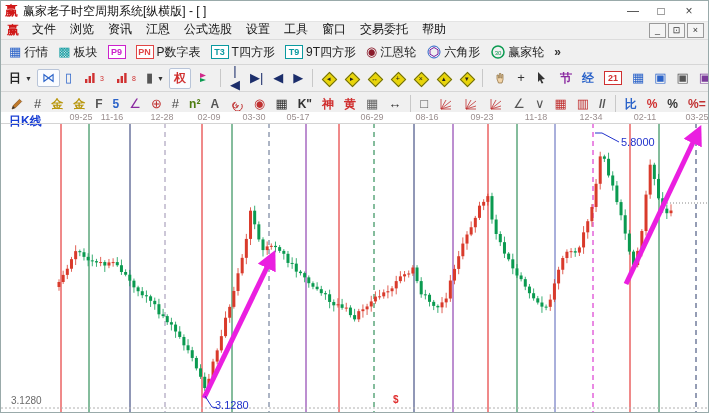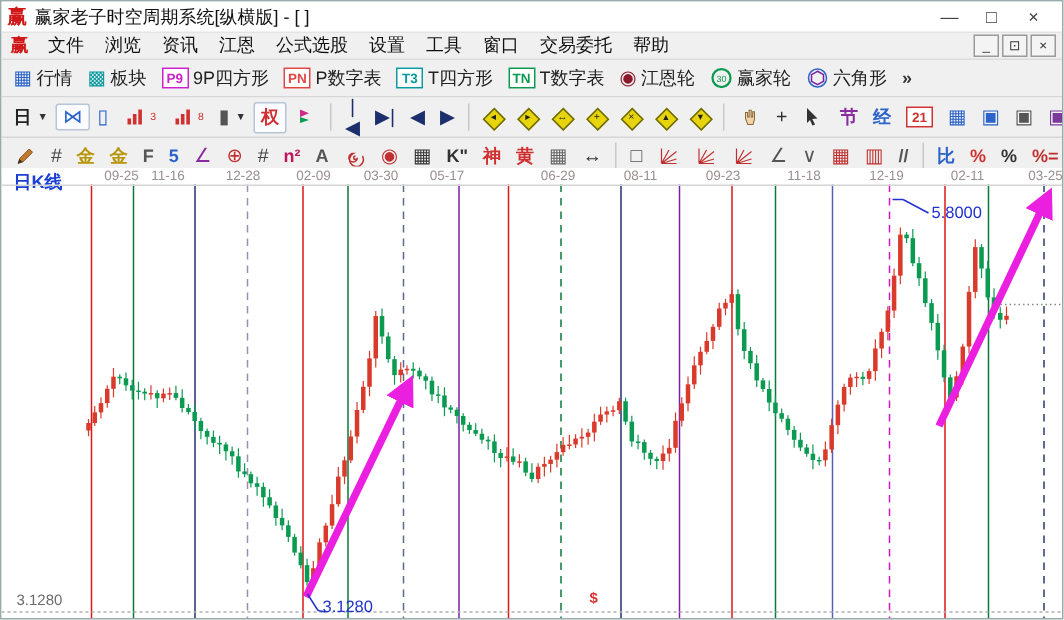--- a/index.html
+++ b/index.html
@@ -7,21 +7,21 @@
        font-size:12px;color:#111;overflow:hidden;border:1px solid #9aa;box-sizing:border-box;}
   
   .titlebar{height:20px;display:flex;align-items:center;background:#fff;border-bottom:1px solid #e4e4e4;padding:0 4px;}
   .applogo{color:#d01818;font-weight:bold;font-size:13px;margin-right:5px;}
   .title{flex:1;font-size:12px;color:#111;white-space:nowrap;overflow:hidden;}
   .wctrl{display:flex;gap:14px;margin-right:8px;color:#444;}
   .wctrl span{width:14px;text-align:center;cursor:default;font-size:12px;}
   
   .menubar{height:17px;background:#f0f0f0;display:flex;align-items:center;padding:0 4px;border-bottom:1px solid #dcdcdc;}
   .menulogo{color:#d01818;font-weight:bold;margin:0 6px 0 2px;font-size:12px;}
-  .menubar .mi{padding:0 7px;height:17px;line-height:17px;cursor:default;}
+  .menubar .mi{padding:0 7px;height:17px;line-height:17px;cursor:default;font-family:Liberation Mono, monospace;}
   .mdi{margin-left:auto;display:flex;gap:2px;}
   .mdi span{width:15px;height:13px;border:1px solid #9a9a9a;background:#f4f4f4;font-size:9px;line-height:12px;text-align:center;color:#333;}
   
   .tb{background:#f0f0f0;display:flex;align-items:center;padding:0 3px;border-bottom:1px solid #d6d6d6;}
   .tb1{height:24px;}.tb2{height:26px;}.tb3{height:24px;}
   .tbtn{display:flex;align-items:center;gap:3px;padding:1px 4px;border:1px solid transparent;border-radius:2px;cursor:default;background:transparent;font-size:12px;color:#222;font-family:inherit;}
   .tbtn.boxed{border-color:#b8c4d8;background:#fafcff;}
   .sep{width:1px;height:18px;background:#c8c8c8;margin:0 4px;flex:none;}
   .tag{display:inline-block;min-width:14px;padding:0 1px;height:12px;line-height:12px;font-size:9px;font-weight:bold;text-align:center;border:1px solid currentColor;background:#fff;}
   .gly{font-size:13px;line-height:14px;}
@@ -73,55 +73,54 @@
       <button class="tbtn">
         <span class="gly" style="color: rgb(43, 99, 201);">▦</span>
         <span>行情</span>
       </button>
       <button class="tbtn">
         <span class="gly" style="color: rgb(10, 154, 160);">▩</span>
         <span>板块</span>
       </button>
       <button class="tbtn">
         <span class="tag" style="color: rgb(204, 34, 204);">P9</span>
-        <span>9P四方形</span>
       </button>
       <button class="tbtn">
         <span class="tag" style="color: rgb(224, 69, 69);">PN</span>
         <span>P数字表</span>
       </button>
       <button class="tbtn">
         <span class="tag" style="color: rgb(10, 154, 160);">T3</span>
         <span>T四方形</span>
       </button>
       <button class="tbtn">
-        <span class="tag" style="color: rgb(10, 154, 80);">TN</span>
-        <span>T数字表</span>
+        <span class="tag" style="color: rgb(10, 154, 160);">T9</span>
+        <span>9T四方形</span>
       </button>
       <button class="tbtn">
         <span class="gly" style="color: rgb(138, 26, 42);">◉</span>
         <span>江恩轮</span>
       </button>
       <button class="tbtn">
         <span class="icon">
           <svg width="14" height="14" viewBox="0 0 14 14">
+            <circle cx="7" cy="7" r="6" fill="none" stroke="#2b63c9"></circle>
+            <polygon points="7,2.5 11,4.8 11,9.2 7,11.5 3,9.2 3,4.8" fill="none" stroke="#7a1fa2"></polygon>
+          </svg>
+        </span>
+        <span>六角形</span>
+      </button>
+      <button class="tbtn">
+        <span class="icon">
+          <svg width="14" height="14" viewBox="0 0 14 14">
             <circle cx="7" cy="7" r="6" fill="none" stroke="#0a9a50" stroke-width="1.5"></circle>
             <text x="7" y="9.5" font-size="6" text-anchor="middle" fill="#0a9a50">30</text>
           </svg>
         </span>
         <span>赢家轮</span>
-      </button>
-      <button class="tbtn">
-        <span class="icon">
-          <svg width="14" height="14" viewBox="0 0 14 14">
-            <circle cx="7" cy="7" r="6" fill="none" stroke="#2b63c9"></circle>
-            <polygon points="7,2.5 11,4.8 11,9.2 7,11.5 3,9.2 3,4.8" fill="none" stroke="#7a1fa2"></polygon>
-          </svg>
-        </span>
-        <span>六角形</span>
       </button>
       <button class="tbtn chev">»</button>
     </div>
   <div class="tb tb2" id="toolbar-mid">
       <button class="tbtn">
         <span style="color: rgb(34, 34, 34); font-weight: bold;">日</span>
         <span class="caret">▼</span>
       </button>
       <button class="tbtn boxed">
         <span class="gly" style="color: rgb(43, 99, 201);">⋈</span>
@@ -287,21 +286,21 @@
       <button class="tbtn">
         <span class="gly" style="color: rgb(138, 42, 160);">∠</span>
       </button>
       <button class="tbtn">
         <span class="gly" style="color: rgb(192, 48, 48);">⊕</span>
       </button>
       <button class="tbtn">
         <span class="gly" style="color: rgb(68, 68, 68);">#</span>
       </button>
       <button class="tbtn">
-        <span style="color: #be185d; font-weight: bold;">n²</span>
+        <span style="color: #4d7c0f; font-weight: bold;">n²</span>
       </button>
       <button class="tbtn">
         <span style="color: rgb(85, 85, 85); font-weight: bold;">A</span>
       </button>
       <button class="tbtn">
         <span class="icon">
           <svg width="14" height="14" viewBox="0 0 14 14">
             <path d="M7 7a1.2 1.2 0 1 0 1.2 1.2A2.8 2.8 0 1 1 5.4 5.4 4.6 4.6 0 1 0 11.6 7" fill="none" stroke="#c03030"></path>
           </svg>
         </span>
@@ -719,23 +718,23 @@
     <span class="ovl lowlab">3.1280</span>
     <span class="ovl dollar">$</span>
     <div class="botbar"></div>
   <span class="ovl date" style="left: 80px;">09-25</span>
       <span class="ovl date" style="left: 111px;">11-16</span>
       <span class="ovl date" style="left: 161px;">12-28</span>
       <span class="ovl date" style="left: 208px;">02-09</span>
       <span class="ovl date" style="left: 253px;">03-30</span>
       <span class="ovl date" style="left: 297px;">05-17</span>
       <span class="ovl date" style="left: 371px;">06-29</span>
-      <span class="ovl date" style="left: 426px;">08-11</span>
+      <span class="ovl date" style="left: 426px;">08-16</span>
       <span class="ovl date" style="left: 481px;">09-23</span>
       <span class="ovl date" style="left: 535px;">11-18</span>
-      <span class="ovl date" style="left: 590px;">12-19</span>
+      <span class="ovl date" style="left: 590px;">12-34</span>
       <span class="ovl date" style="left: 644px;">02-11</span>
       <span class="ovl date" style="left: 696px;">03-25</span>
       <span class="ovl bluelab" style="left: 620px; top: 24px;">5.8000</span>
       <span class="ovl bluelab" style="left: 214px; top: 287px;">3.1280</span>
     </div>
 
 </div>
 
 </body></html>

